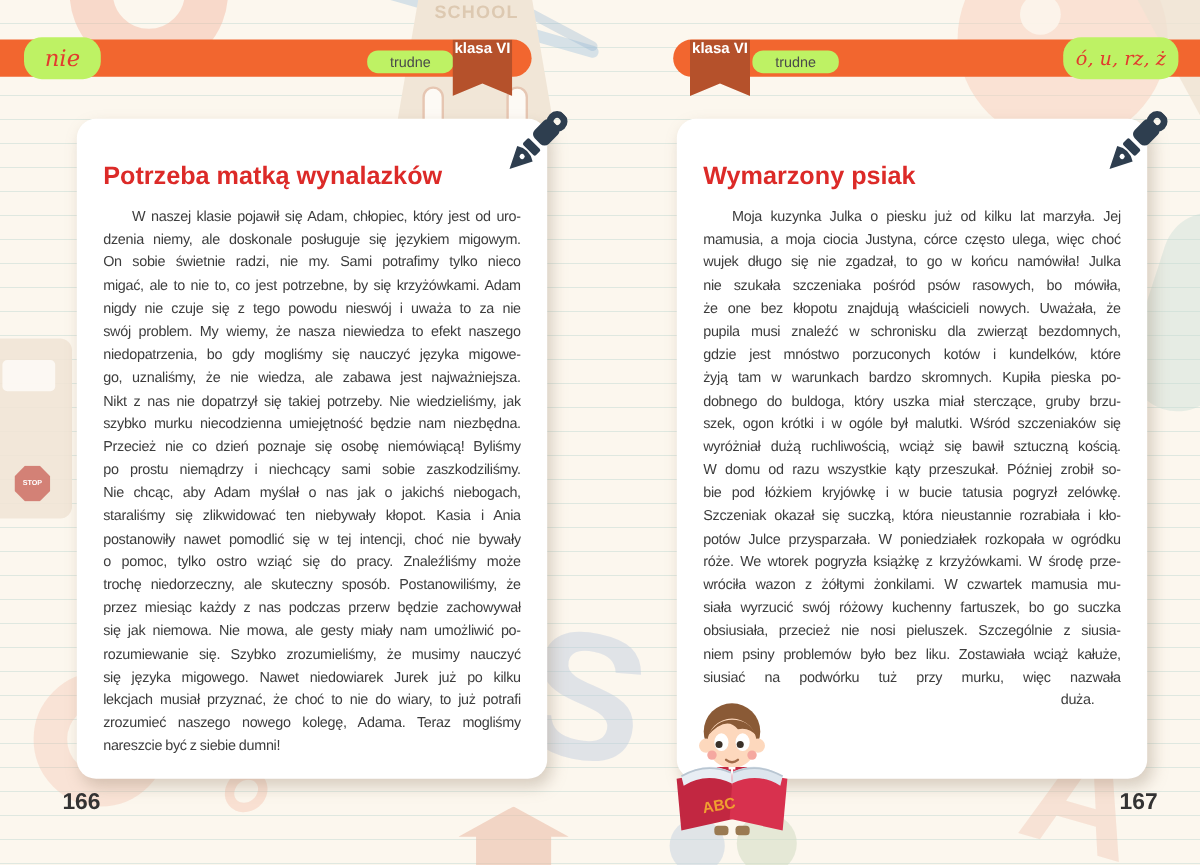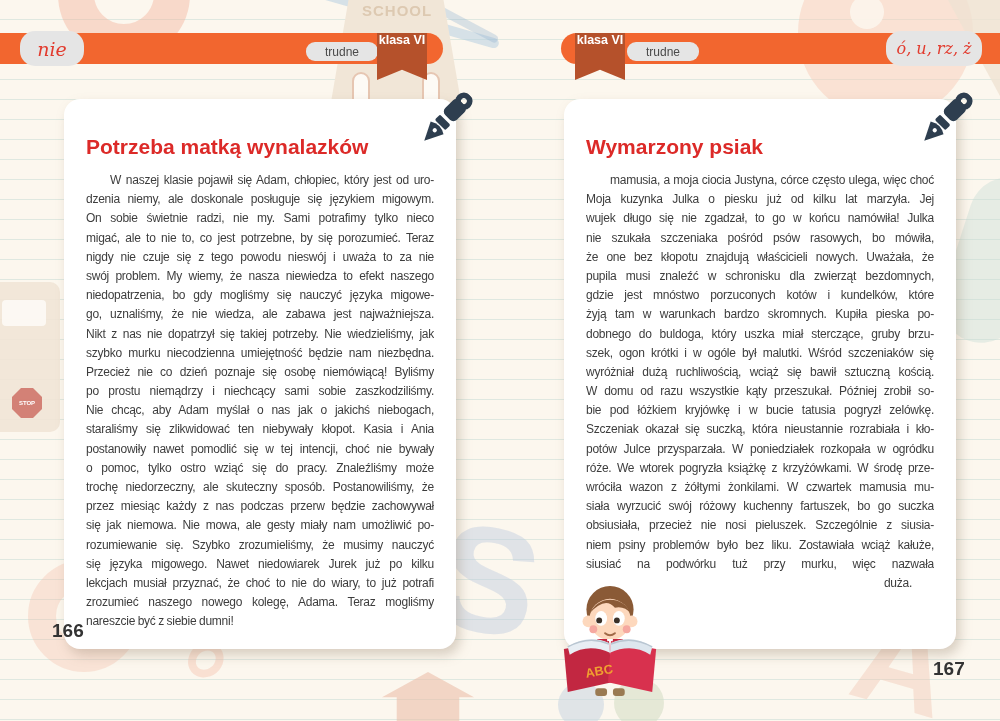--- a/index.html
+++ b/index.html
@@ -41,21 +41,21 @@
   .pyramid-hi { left:800px; top:502px; width:0; height:0; border-left:40px solid transparent; border-right:40px solid transparent; border-bottom:68px solid rgba(255,253,248,.65); }
   .letter-a { left:856px; top:598px; font-size:130px; font-weight:bold; color:rgba(240,195,175,.4); transform:rotate(16deg); line-height:1; }
   .dot-blue { left:558px; top:682px; width:46px; height:46px; border-radius:50%; background:rgba(200,213,226,.55); }
   .dot-green { left:614px; top:678px; width:50px; height:50px; border-radius:50%; background:rgba(210,220,194,.55); }
   .blob-right { left:955px; top:175px; width:80px; height:170px; background:rgba(198,219,213,.4); border-radius:40px; transform:rotate(18deg); }
 
   
   .bar { position:absolute; top:33px; height:31px; background:#f2662f; z-index:2; }
   #bar-left { left:0; width:443px; border-radius:0 16px 16px 0; }
   #bar-right { left:561px; width:439px; border-radius:16px 0 0 16px; }
-  .badge { position:absolute; background:#e5e5e5; display:flex; align-items:center; justify-content:center; z-index:3; }
+  .badge { position:absolute; background:#bef264; display:flex; align-items:center; justify-content:center; z-index:3; }
   .script { font-family:"DejaVu Serif", serif; font-style:italic; color:#e23b2e; }
   #badge-nie { left:20px; top:31px; width:64px; height:35px; border-radius:15px; font-size:19px; }
   #badge-ouz { left:886px; top:31px; width:96px; height:35px; border-radius:15px; font-size:16px; }
   .badge-small { height:19px; border-radius:9px; font-size:12px; color:#4a4a4a; z-index:2; }
   #badge-trudne-left { left:306px; top:42px; width:72px; }
   #badge-trudne-right { left:627px; top:42px; width:72px; }
   .ribbon { position:absolute; top:33px; width:50px; height:47px; background:#b5512b; z-index:4;
             clip-path:polygon(0 0,100% 0,100% 100%,50% 78%,0 100%);
             display:flex; align-items:flex-start; justify-content:center; padding-bottom:9px;
             color:#fff; font-weight:bold; font-size:12.5px; }
@@ -75,21 +75,21 @@
           letter-spacing:-0.25px; word-spacing:-0.5px; }
   .story .line:first-child { text-indent:24px; }
   .story .line:last-child { text-align-last:left; }
   #card-right .story .line:nth-child(22) { margin-left:56px; margin-right:22px; text-align-last:right; }
   #card-right .story .line:nth-child(23) { margin-left:70px; margin-right:22px; text-align-last:right; }
   #card-right .story .line:nth-child(24) { margin-left:108px; text-align-last:left; }
 
   .pen { position:absolute; top:-14px; right:-6px; transform:rotate(45deg); z-index:5; }
 
   .pagenum { position:absolute; font-size:19px; font-weight:bold; color:#333; z-index:3; }
-  #pagenum-left { left:52px; top:620px; }
+  #pagenum-left { left:52px; top:658px; }
   #pagenum-right { left:933px; top:658px; }
 
   .boy { position:absolute; left:556px; top:582px; width:108px; height:122px; z-index:6; }
 </style>
 </head>
 <body>
 
 <div class="deco ring-tl"></div>
 <div class="deco pencil1"></div>
 <div class="deco pencil2"></div>
@@ -136,21 +136,21 @@
       <path d="M20 78 L9 56 Q20 49 31 56 Z" fill="#2e3e4f"></path>
       <circle cx="20" cy="60" r="2.6" fill="#ffffff"></circle>
     </svg>
   </div>
   <div class="card-inner">
     <h2 class="title">Potrzeba matką wynalazków</h2>
     <div class="story">
         <div class="line">W naszej klasie pojawił się Adam, chłopiec, który jest od uro-</div>
         <div class="line">dzenia niemy, ale doskonale posługuje się językiem migowym.</div>
         <div class="line">On sobie świetnie radzi, nie my. Sami potrafimy tylko nieco</div>
-        <div class="line">migać, ale to nie to, co jest potrzebne, by się porozumieć. Teraz</div>
+        <div class="line">migać, ale to nie to, co jest potrzebne, by się krzyżówkami. Adam</div>
         <div class="line">nigdy nie czuje się z tego powodu nieswój i uważa to za nie</div>
         <div class="line">swój problem. My wiemy, że nasza niewiedza to efekt naszego</div>
         <div class="line">niedopatrzenia, bo gdy mogliśmy się nauczyć języka migowe-</div>
         <div class="line">go, uznaliśmy, że nie wiedza, ale zabawa jest najważniejsza.</div>
         <div class="line">Nikt z nas nie dopatrzył się takiej potrzeby. Nie wiedzieliśmy, jak</div>
         <div class="line">szybko murku niecodzienna umiejętność będzie nam niezbędna.</div>
         <div class="line">Przecież nie co dzień poznaje się osobę niemówiącą! Byliśmy</div>
         <div class="line">po prostu niemądrzy i niechcący sami sobie zaszkodziliśmy.</div>
         <div class="line">Nie chcąc, aby Adam myślał o nas jak o jakichś niebogach,</div>
         <div class="line">staraliśmy się zlikwidować ten niebywały kłopot. Kasia i Ania</div>
@@ -174,22 +174,22 @@
       <circle cx="20" cy="10" r="7" fill="none" stroke="#2e3e4f" stroke-width="7"></circle>
       <rect x="10" y="13" width="20" height="25" rx="6" fill="#2e3e4f"></rect>
       <rect x="11" y="42" width="18" height="9" rx="2" fill="#2e3e4f"></rect>
       <path d="M20 78 L9 56 Q20 49 31 56 Z" fill="#2e3e4f"></path>
       <circle cx="20" cy="60" r="2.6" fill="#ffffff"></circle>
     </svg>
   </div>
   <div class="card-inner">
     <h2 class="title">Wymarzony psiak</h2>
     <div class="story">
+        <div class="line">Moja kuzynka Julka o piesku już od kilku lat marzyła. Jej</div>
         <div class="line">mamusia, a moja ciocia Justyna, córce często ulega, więc choć</div>
-        <div class="line">Moja kuzynka Julka o piesku już od kilku lat marzyła. Jej</div>
         <div class="line">wujek długo się nie zgadzał, to go w końcu namówiła! Julka</div>
         <div class="line">nie szukała szczeniaka pośród psów rasowych, bo mówiła,</div>
         <div class="line">że one bez kłopotu znajdują właścicieli nowych. Uważała, że</div>
         <div class="line">pupila musi znaleźć w schronisku dla zwierząt bezdomnych,</div>
         <div class="line">gdzie jest mnóstwo porzuconych kotów i kundelków, które</div>
         <div class="line">żyją tam w warunkach bardzo skromnych. Kupiła pieska po-</div>
         <div class="line">dobnego do buldoga, który uszka miał sterczące, gruby brzu-</div>
         <div class="line">szek, ogon krótki i w ogóle był malutki. Wśród szczeniaków się</div>
         <div class="line">wyróżniał dużą ruchliwością, wciąż się bawił sztuczną kością.</div>
         <div class="line">W domu od razu wszystkie kąty przeszukał. Później zrobił so-</div>

